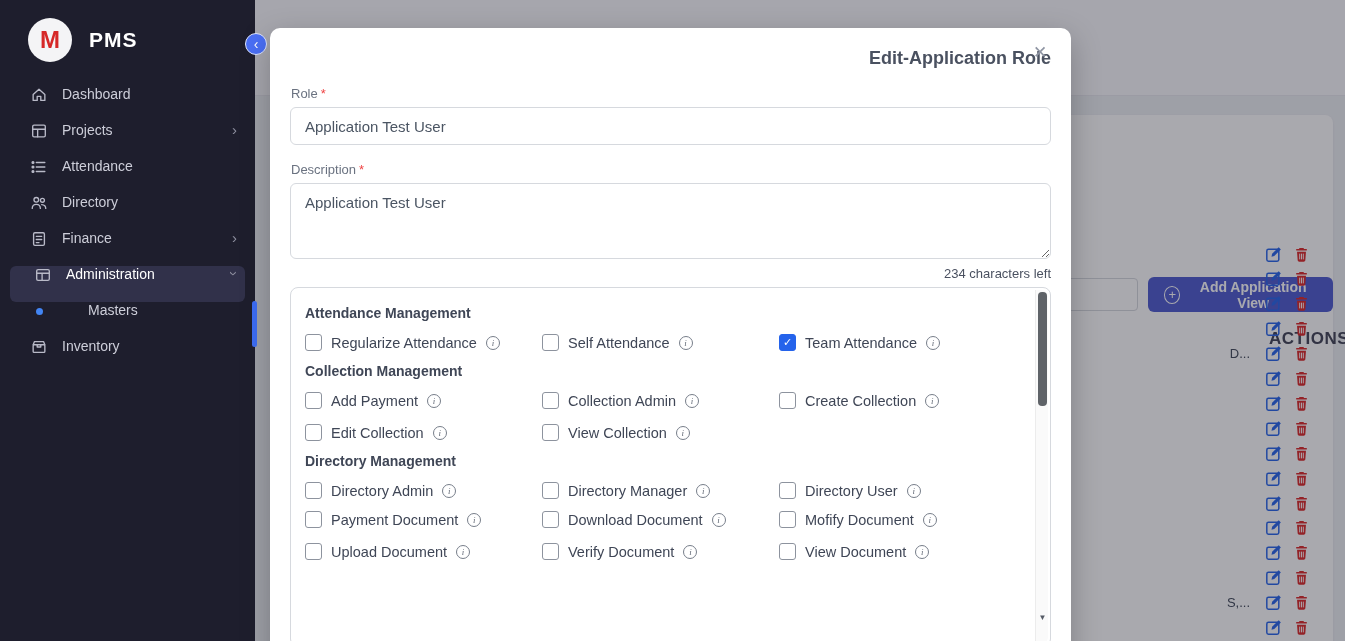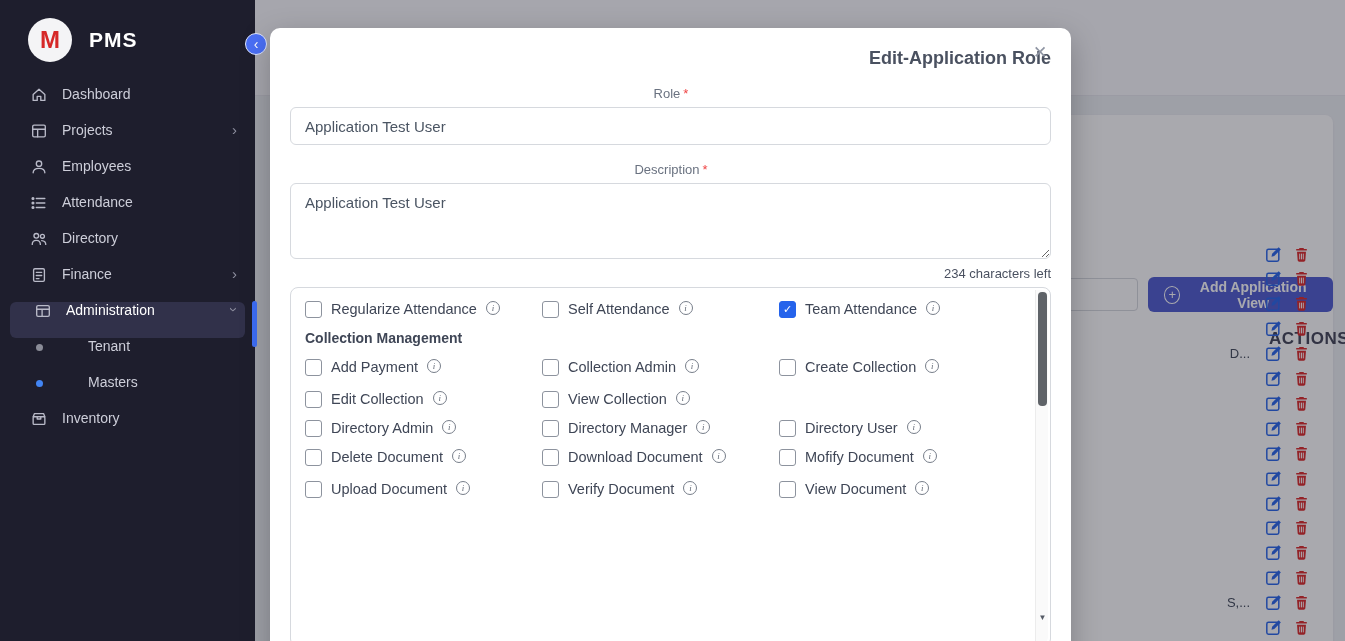--- a/index.html
+++ b/index.html
@@ -44,31 +44,31 @@
 
   
   .overlay { position:absolute; left:255px; right:0; top:0; bottom:0; background:rgba(30,30,42,.38); z-index:5; }
   .collapse-btn { position:absolute; left:245px; top:33px; width:22px; height:22px; border-radius:50%; background:#4a6ff5; color:#fff; display:flex; align-items:center; justify-content:center; font-size:14px; line-height:1; cursor:pointer; z-index:7; border:1px solid #dfe6ff; }
   .active-bar { position:absolute; left:252px; top:301px; width:5px; height:46px; background:#3d6df5; border-radius:3px; z-index:7; }
 
   
   .modal { position:absolute; left:270px; top:28px; width:801px; height:660px; background:#ffffff; border-radius:10px; box-shadow:0 10px 30px rgba(0,0,0,.25); z-index:10; padding:18px 20px 0 20px; }
   .modal-title { text-align:right; font-size:18px; font-weight:bold; color:#4a5160; margin-top:2px; }
   .modal-close { position:absolute; top:13px; right:20px; color:#8f95a3; font-size:17px; cursor:pointer; width:22px; height:22px; display:flex; align-items:center; justify-content:center; }
-  .field-label { font-size:13px; color:#6a7280; margin:17px 0 6px 1px;text-align:center; }
+  .field-label { font-size:13px; color:#6a7280; margin:17px 0 6px 1px; }
   .req { color:#ef4444; margin-left:3px; }
   .text-input { width:100%; height:38px; border:1px solid #d6d9de; border-radius:6px; padding:0 14px; font-size:15px; color:#4b5563; font-family:inherit; outline:none; background:#fff; }
   .text-area { width:100%; height:76px; border:1px solid #d6d9de; border-radius:6px; padding:10px 14px; font-size:15px; color:#4b5563; font-family:inherit; outline:none; background:#fff; }
   .char-count { text-align:right; font-size:13px; color:#4a5160; margin-top:3px; }
   .perm-box { margin-top:6px; border:1px solid #d6d9de; border-radius:8px; height:360px; position:relative; overflow:hidden; }
   .perm-scroll { position:absolute; inset:0; padding:13px 34px 10px 14px; overflow:hidden; }
   .group-title { font-size:14px; font-weight:bold; color:#3f4656; margin:4px 0 13px; }
   .perm-group { margin-bottom:12px; }
   .opt-grid { display:grid; grid-template-columns:repeat(3,1fr); row-gap:15px; }
-  .opt { display:flex; gap:9px; font-size:14.5px; color:#3f4656; cursor:pointer; }
+  .opt { display:flex; align-items:center; gap:9px; font-size:14.5px; color:#3f4656; cursor:pointer; }
   .cbx { width:17px; height:17px; border:1.6px solid #8d939e; border-radius:3px; flex:none; display:flex; align-items:center; justify-content:center; background:#fff; color:transparent; font-size:11px; cursor:pointer; }
   .cbx.checked { background:#2563eb; border-color:#2563eb; color:#ffffff; }
   .info-i { width:14px; height:14px; border:1px solid #777e8a; border-radius:50%; color:#666d79; font-size:9px; display:inline-flex; align-items:center; justify-content:center; flex:none; font-style:italic; font-family:"Liberation Serif", serif; cursor:pointer; }
   .scrollbar { position:absolute; top:2px; right:2px; bottom:2px; width:13px; background:#fafafa; border-left:1px solid #ececec; border-radius:0 7px 7px 0; }
   .sb-thumb { position:absolute; top:2px; left:2px; width:9px; height:114px; background:#5f6368; border-radius:4px; cursor:pointer; }
   .sb-down { position:absolute; bottom:22px; left:0; width:13px; text-align:center; font-size:8px; color:#555b66; cursor:pointer; }
 </style>
 </head>
 <body>
 
@@ -94,29 +94,20 @@
             <rect x="3" y="3.5" width="14" height="13" rx="1.5"></rect>
             <path d="M3 8h14M8.5 8v8.5"></path>
           </svg>
         </span>
         <span class="nav-label">Projects</span>
         <span class="nav-chevron">›</span>
       </div>
       <div class="nav-item">
         <span class="nicon">
           <svg viewBox="0 0 20 20" fill="none" stroke="currentColor" stroke-width="1.5" stroke-linecap="round" stroke-linejoin="round">
-            <circle cx="10" cy="6.3" r="3"></circle>
-            <path d="M3.5 16.5c0-3.3 2.9-5 6.5-5s6.5 1.7 6.5 5"></path>
-          </svg>
-        </span>
-        <span class="nav-label">Employees</span>
-      </div>
-      <div class="nav-item">
-        <span class="nicon">
-          <svg viewBox="0 0 20 20" fill="none" stroke="currentColor" stroke-width="1.5" stroke-linecap="round" stroke-linejoin="round">
             <path d="M7 5h9.5M7 10h9.5M7 15h9.5"></path>
             <circle cx="3.3" cy="5" r="1" fill="currentColor"></circle>
             <circle cx="3.3" cy="10" r="1" fill="currentColor"></circle>
             <circle cx="3.3" cy="15" r="1" fill="currentColor"></circle>
           </svg>
         </span>
         <span class="nav-label">Attendance</span>
       </div>
       <div class="nav-item">
         <span class="nicon">
@@ -141,26 +132,20 @@
       </div>
       <div class="nav-item active">
         <span class="nicon">
           <svg viewBox="0 0 20 20" fill="none" stroke="currentColor" stroke-width="1.5" stroke-linecap="round" stroke-linejoin="round">
             <rect x="3" y="4" width="14" height="12" rx="1.5"></rect>
             <path d="M3 8h14M9 8v8"></path>
           </svg>
         </span>
         <span class="nav-label">Administration</span>
         <span class="nav-chevron down">›</span>
-      </div>
-      <div class="nav-item sub">
-        <span class="nicon">
-          <span class="bullet" style="background: rgb(138, 140, 151);"></span>
-        </span>
-        <span class="nav-label">Tenant</span>
       </div>
       <div class="nav-item sub">
         <span class="nicon">
           <span class="bullet" style="background: rgb(66, 133, 244);"></span>
         </span>
         <span class="nav-label">Masters</span>
       </div>
       <div class="nav-item">
         <span class="nicon">
           <svg viewBox="0 0 20 20" fill="none" stroke="currentColor" stroke-width="1.5" stroke-linecap="round" stroke-linejoin="round">
@@ -456,20 +441,21 @@
 
   <div class="field-label">
     <span>Description</span><span class="req">*</span>
   </div>
   <textarea class="text-area" style="">Application Test User</textarea>
   <div class="char-count">234 characters left</div>
 
   <div class="perm-box">
     <div class="perm-scroll">
         <div class="perm-group">
+          <div class="group-title">Attendance Management</div>
           <div class="opt-grid">
             <label class="opt">
               <span class="cbx">✓</span>
               <span>Regularize Attendance</span>
               <span class="info-i">i</span>
             </label>
             <label class="opt">
               <span class="cbx">✓</span>
               <span>Self Attendance</span>
               <span class="info-i">i</span>
@@ -505,20 +491,21 @@
               <span class="info-i">i</span>
             </label>
             <label class="opt">
               <span class="cbx">✓</span>
               <span>View Collection</span>
               <span class="info-i">i</span>
             </label>
           </div>
         </div>
         <div class="perm-group">
+          <div class="group-title">Directory Management</div>
           <div class="opt-grid">
             <label class="opt">
               <span class="cbx">✓</span>
               <span>Directory Admin</span>
               <span class="info-i">i</span>
             </label>
             <label class="opt">
               <span class="cbx">✓</span>
               <span>Directory Manager</span>
               <span class="info-i">i</span>
@@ -527,21 +514,21 @@
               <span class="cbx">✓</span>
               <span>Directory User</span>
               <span class="info-i">i</span>
             </label>
           </div>
         </div>
         <div class="perm-group">
           <div class="opt-grid">
             <label class="opt">
               <span class="cbx">✓</span>
-              <span>Delete Document</span>
+              <span>Payment Document</span>
               <span class="info-i">i</span>
             </label>
             <label class="opt">
               <span class="cbx">✓</span>
               <span>Download Document</span>
               <span class="info-i">i</span>
             </label>
             <label class="opt">
               <span class="cbx">✓</span>
               <span>Mofify Document</span>

